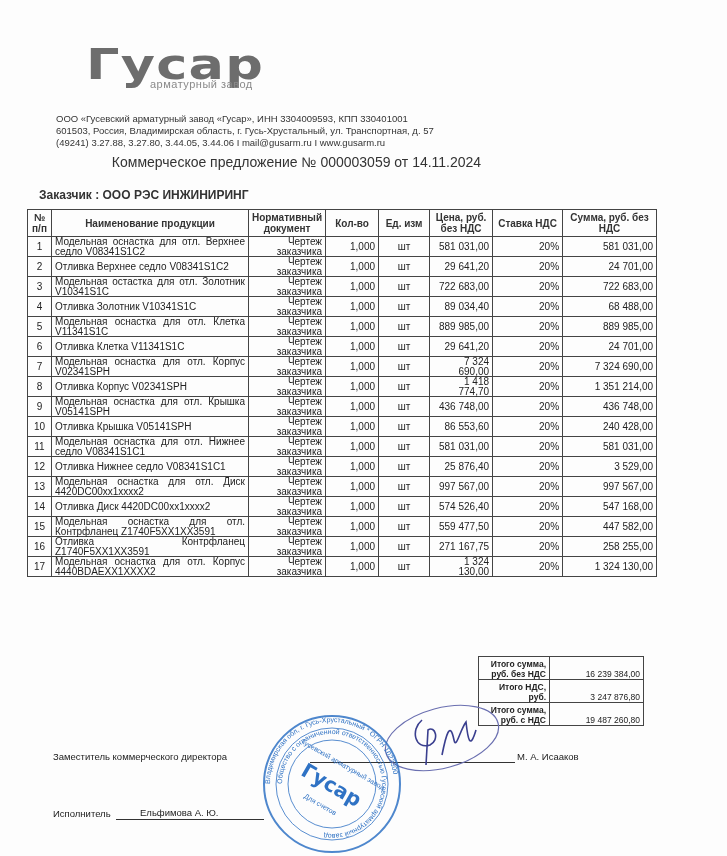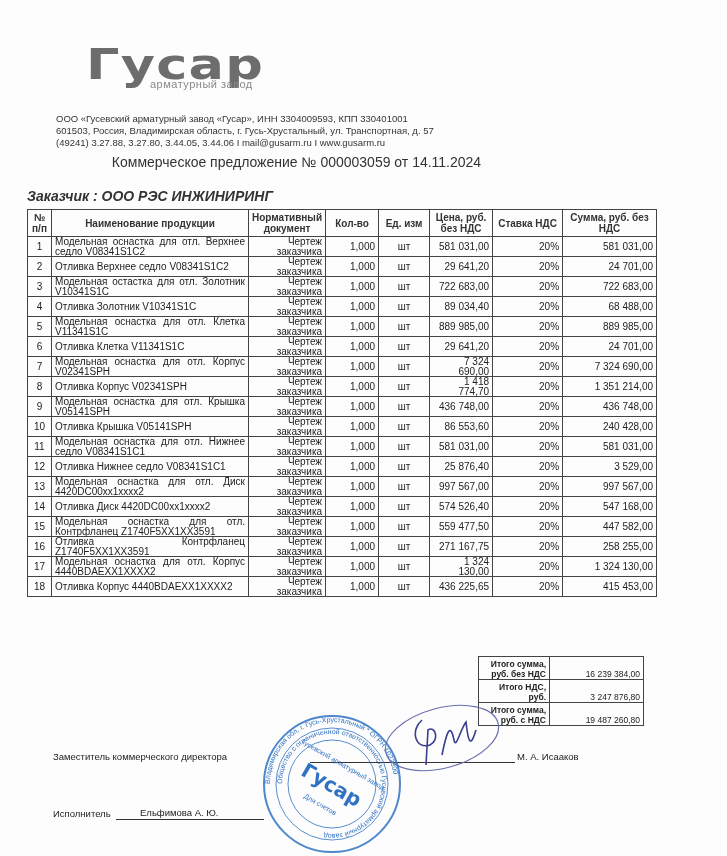--- a/index.html
+++ b/index.html
@@ -3,21 +3,21 @@
 <meta charset="utf-8">
 <style>
   html,body{margin:0;padding:0;}
   body{width:727px;height:856px;background:#fdfdfd;position:relative;overflow:hidden;
        font-family:"Liberation Sans",sans-serif;color:#222;}
   .logo{position:absolute;left:86px;top:44px;width:200px;height:50px;}
   .logo .big{font-family:"DejaVu Sans",sans-serif;font-weight:bold;font-size:42px;letter-spacing:1px;color:#6d6d6d;line-height:42px;position:absolute;left:0;top:0;transform:scaleX(1.25);transform-origin:left top;}
   .logo .sub{position:absolute;left:64px;top:34px;font-size:11px;color:#8a8a8a;letter-spacing:0.5px;}
   .company{position:absolute;left:56px;top:113px;font-size:9.5px;line-height:12px;color:#333;}
   .title{position:absolute;left:0;width:593px;top:154px;text-align:center;font-size:14px;color:#333;}
-  .customer{position:absolute;left:27px;top:188px;font-size:14px;font-weight:bold;color:#333;font-style:italic;}
+  .customer{position:absolute;left:39px;top:188px;font-size:12px;font-weight:bold;color:#333;}
   table.items{position:absolute;left:27px;top:209px;border-collapse:collapse;font-size:10px;}
   table.items th, table.items td{border:1.3px solid #444;padding:0 3px;vertical-align:middle;}
   table.items th{font-weight:bold;text-align:center;height:26px;color:#333;}
   table.items td{height:16px;line-height:9.5px;}
   table.items td.num{text-align:center;}
   table.items td.name{text-align:justify;text-align-last:left;}
   table.items td.doc{text-align:right;}
   table.items td.r{text-align:right;}
   table.items td.c{text-align:center;}
   table.totals{position:absolute;left:478px;top:656px;border-collapse:collapse;font-size:8.5px;}
@@ -227,30 +227,20 @@
       <tr>
         <td class="num">17</td>
         <td class="name">Модельная оснастка для отл. Корпус 4440BDAEXX1XXXX2</td>
         <td class="doc">Чертеж заказчика</td>
         <td class="r">1,000</td>
         <td class="c">шт</td>
         <td class="r">1 324 130,00</td>
         <td class="r">20%</td>
         <td class="r">1 324 130,00</td>
       </tr>
-      <tr>
-        <td class="num">18</td>
-        <td class="name">Отливка Корпус 4440BDAEXX1XXXX2</td>
-        <td class="doc">Чертеж заказчика</td>
-        <td class="r">1,000</td>
-        <td class="c">шт</td>
-        <td class="r">436 225,65</td>
-        <td class="r">20%</td>
-        <td class="r">415 453,00</td>
-      </tr>
     </tbody>
 </table>
 
 <table class="totals">
   <tbody>
       <tr>
     <td class="lab">Итого сумма, руб. без НДС</td>
     <td class="val">16 239 384,00</td>
   </tr>
   <tr>

